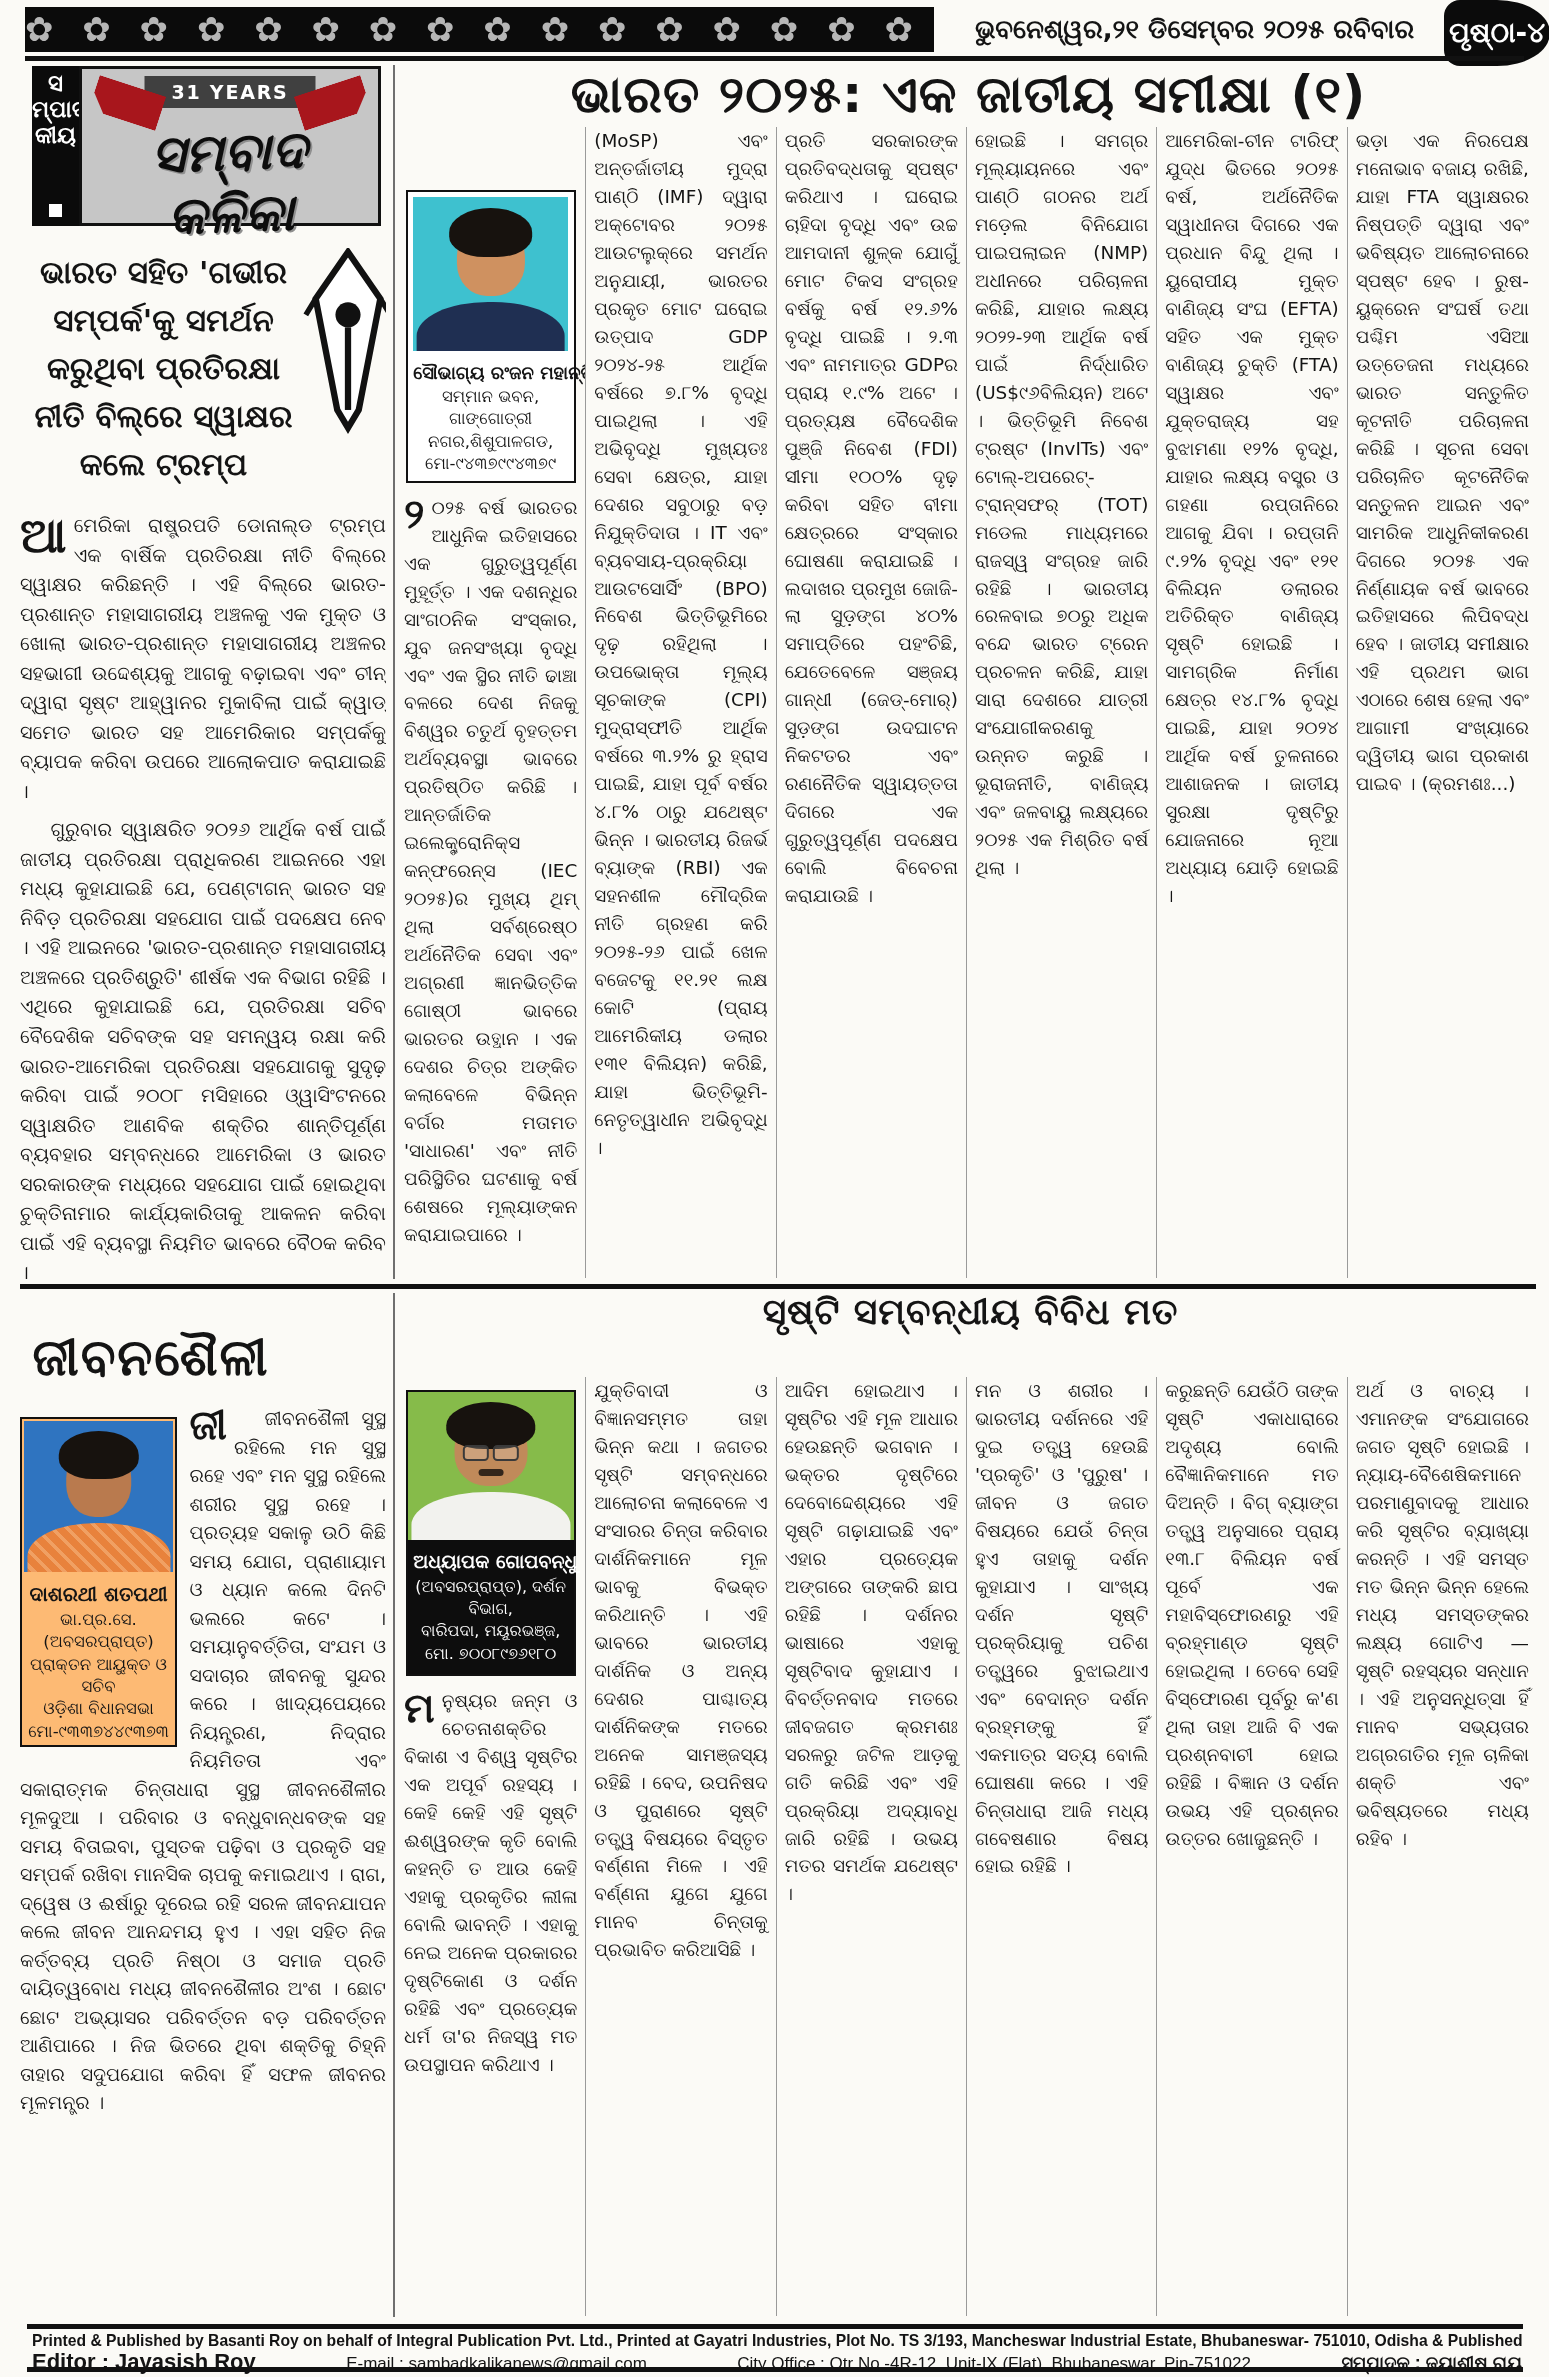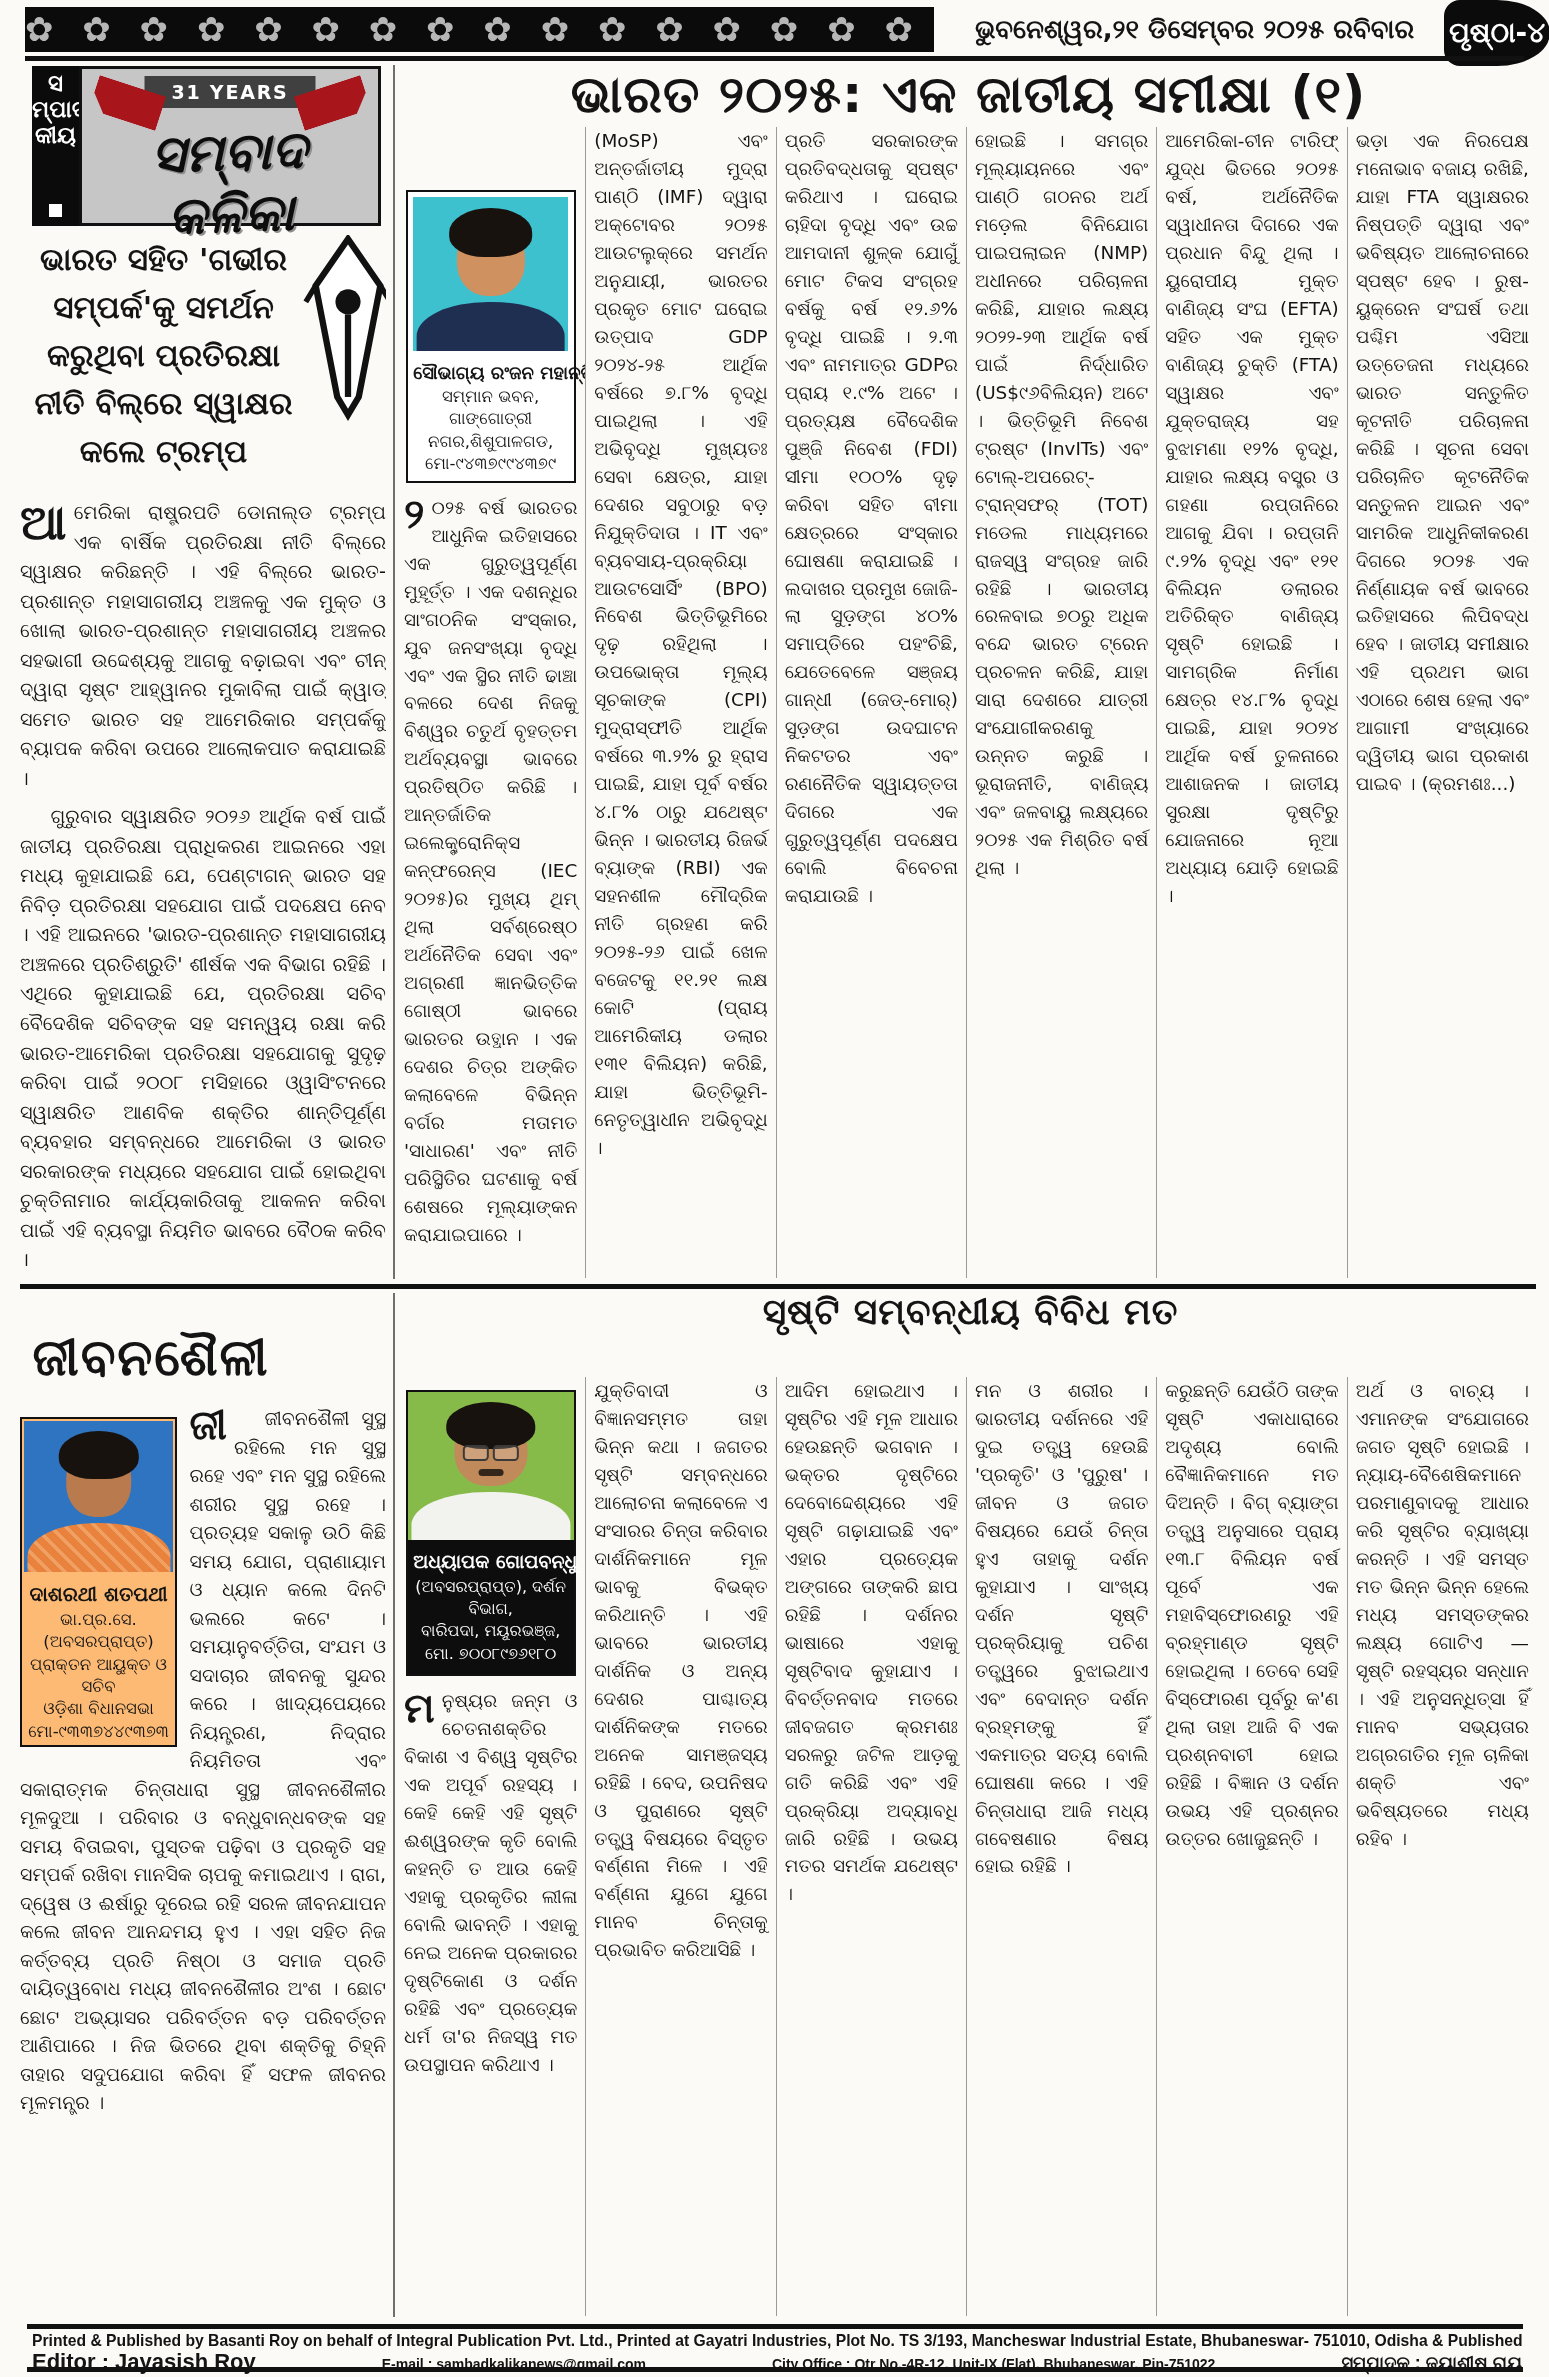--- a/index.html
+++ b/index.html
@@ -41,21 +41,21 @@
   .mast-logo{position:absolute;left:0;right:0;top:52px;text-align:center;
     font-family:"DejaVu Serif","Liberation Serif",serif;font-style:italic;font-weight:bold;
     font-size:52px;transform:rotate(-2deg);color:#0d0d0d;
     text-shadow:1.8px 1.8px 0 #8f8f8f;}
   
   .main-headline{left:402px;top:65px;width:1133px;text-align:center;
     font-size:51px;font-weight:800;letter-spacing:0.9px;white-space:nowrap;}
   
   .vdiv{width:1.8px;background:#6f6f6f;}
   
-  .editorial{left:20px;top:235px;width:366px;height:1040px;overflow:hidden;}
+  .editorial{left:20px;top:248px;width:366px;height:1040px;overflow:hidden;}
   .edi-head{position:relative;width:100%;padding-right:79px;box-sizing:border-box;
     font-size:31px;font-weight:800;text-align:center;line-height:1.55;}
   .nib{position:absolute;right:-7.2px;top:-5.4px;width:90px;height:193px;}
   .edi-body{margin-top:23px;font-size:19.3px;line-height:1.53;text-align:justify;}
   .dropcap{float:left;font-weight:bold;line-height:.85;padding:3.6px 7.2px 0 0;}
   .dc-lg{font-size:48px;}
   .dc-md{font-size:41px;}
   p.cont{margin:9px 0 0 0;text-indent:30.5px;}
   p.flat{margin:0;}
   
@@ -97,21 +97,21 @@
   .cre-caption .n{font-size:19px;font-weight:bold;white-space:nowrap;}
   .cre-caption .l{font-size:16px;line-height:1.4;}
   
   .foot-rule-a{left:27px;top:2324px;width:1496px;height:5.4px;background:#111;}
   .foot-rule-b{left:27px;top:2367px;width:1496px;height:5.4px;background:#111;}
   .foot-line1{left:32px;top:2332px;width:1490px;font-family:"Liberation Sans",sans-serif;
     font-size:15.7px;font-weight:bold;white-space:nowrap;overflow:hidden;}
   .foot-line2{left:32px;top:2349px;width:1490px;display:flex;align-items:baseline;
     justify-content:space-between;font-family:"Liberation Sans",sans-serif;}
   .foot-line2 .ed{font-size:22px;font-weight:bold;}
-  .foot-line2 .em,.foot-line2 .co{font-size:14px;font-weight:bold;}
+  .foot-line2 .em,.foot-line2 .co{font-size:17px;font-weight:normal;}
   .foot-line2 .od{font-size:18px;font-weight:bold;}
 </style>
 </head>
 <body>
 
 <div class="abs flower-strip">✿ ✿ ✿ ✿ ✿ ✿ ✿ ✿ ✿ ✿ ✿ ✿ ✿ ✿ ✿ ✿ ✿ ✿ ✿ ✿ ✿ ✿ ✿ ✿ ✿ ✿ ✿ ✿ ✿ ✿ ✿ ✿ ✿ ✿ ✿ ✿ ✿ ✿ ✿ ✿ </div>
 <div class="abs date-line">ଭୁବନେଶ୍ୱର,୨୧ ଡିସେମ୍ବର ୨୦୨୫ ରବିବାର</div>
 <div class="abs page-badge">ପୃଷ୍ଠା-୪</div>
 <div class="abs header-rule"></div>
 

